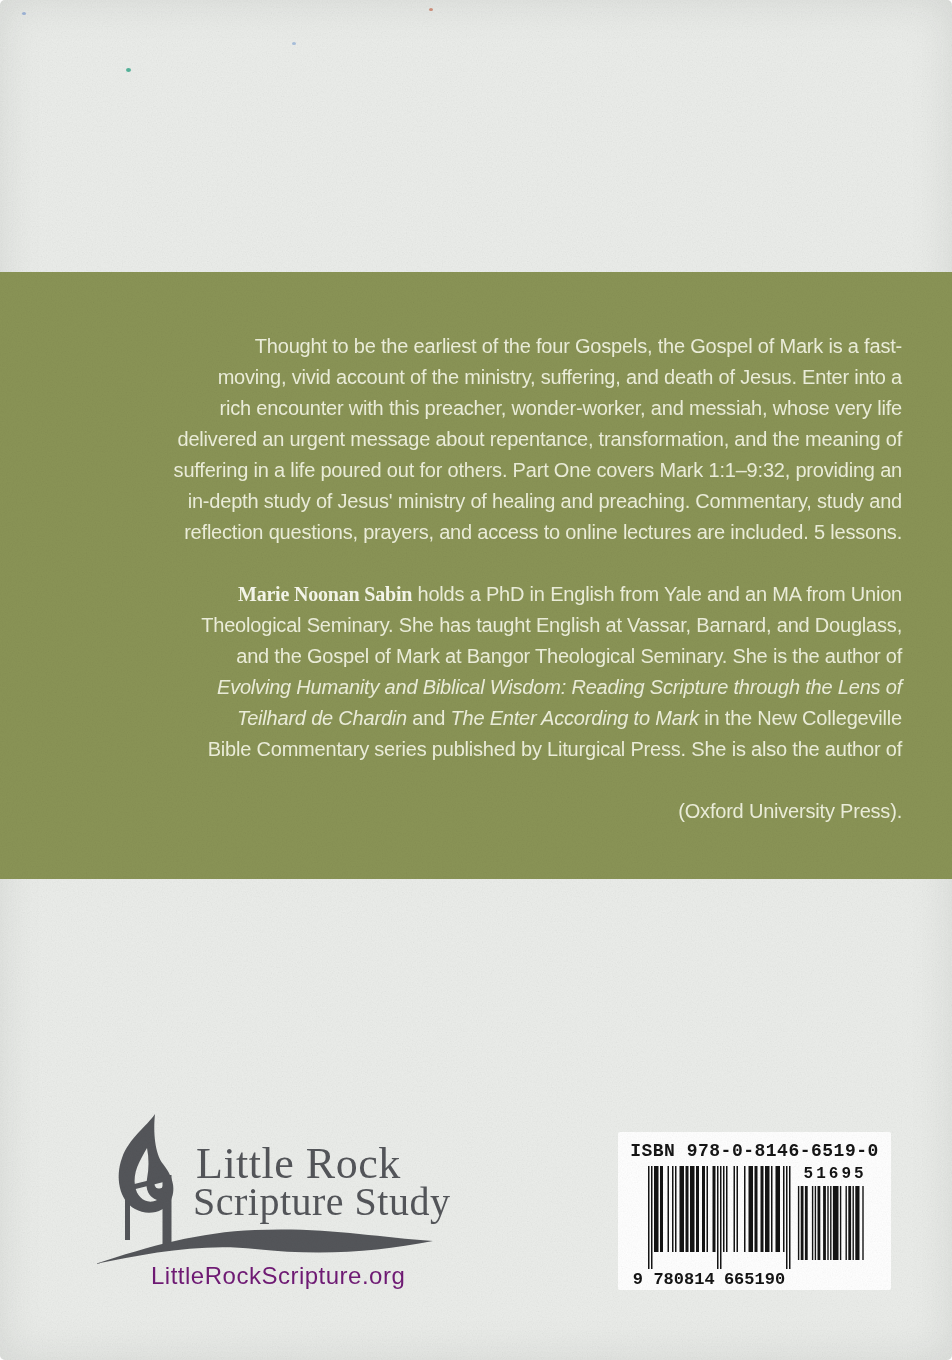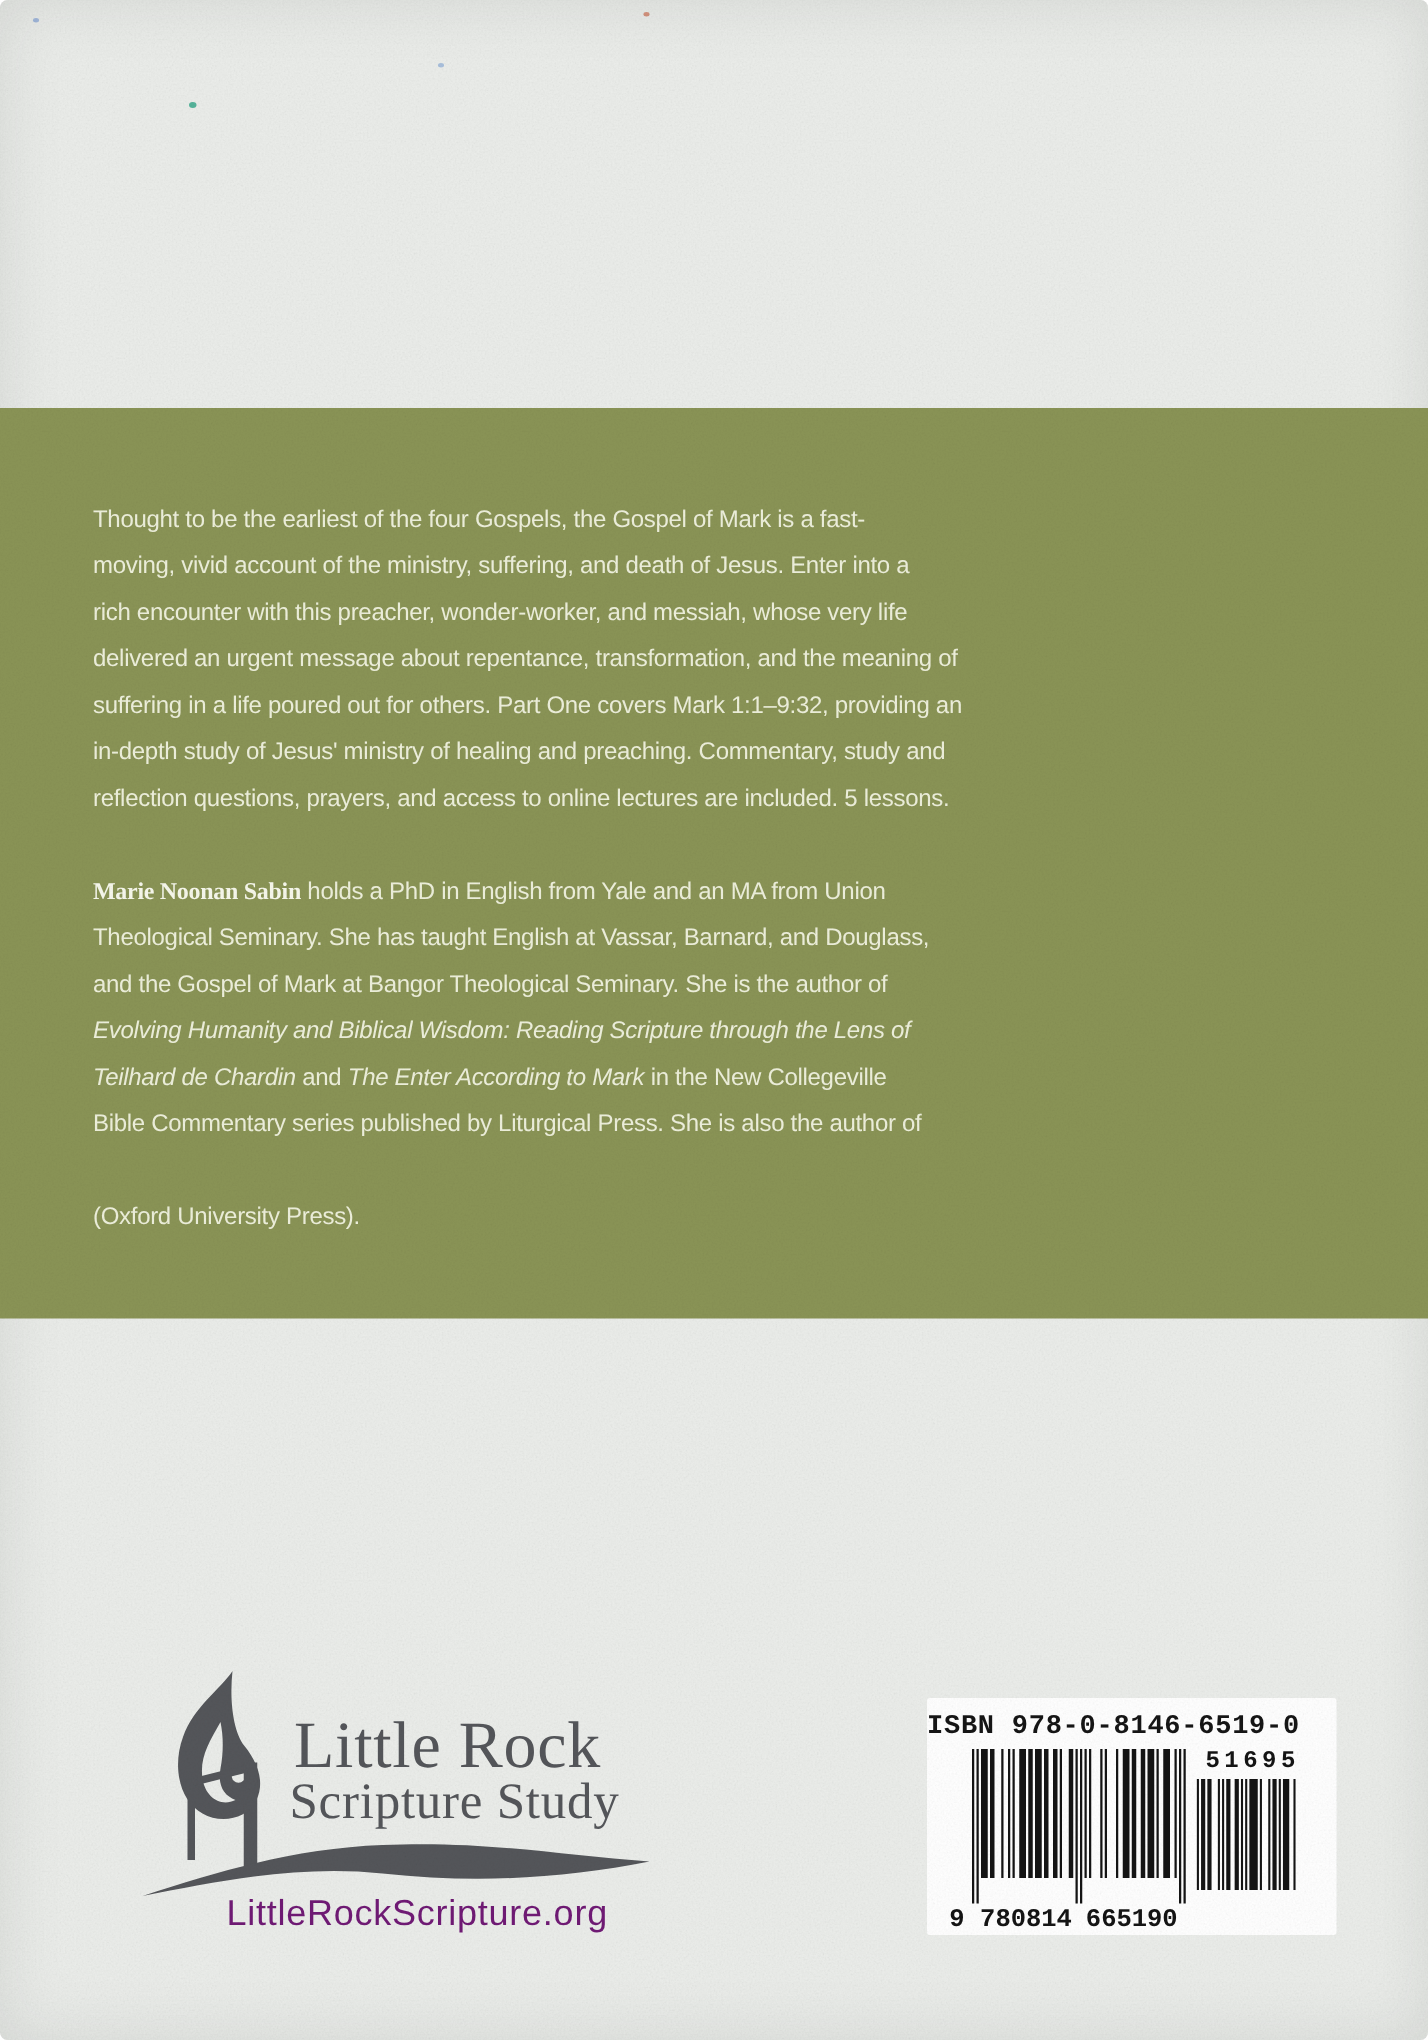--- a/index.html
+++ b/index.html
@@ -11,53 +11,54 @@
     box-shadow:inset 0 0 40px rgba(120,125,120,0.18);
   }
   
   .band{
     position:absolute;left:0;top:272px;width:952px;height:607px;
     background:var(--green,#8a9456);
   }
   .band-text{padding:59px 50px 0 62px;width:840px;box-sizing:content-box;}
   .band-text p{
     margin:0 0 31px 0;
-    font-size:16px;line-height:31px;letter-spacing:-0.2px;
+    font-size:20px;line-height:31px;letter-spacing:-0.2px;
     color:var(--cream,#eef0dc);
     white-space:pre-line;
+    text-align:right;
   }
   .seg-normal{}
   .seg-bold{font-weight:700;color:#f7f8ec;font-family:Liberation Serif, serif;}
   .seg-italic{font-style:italic;}
   
   .logo-line1{
     position:absolute;left:196px;top:1142px;
     font-family:"Liberation Serif",serif;font-size:44px;line-height:44px;
     letter-spacing:0.5px;color:var(--ink,#54565a);
   }
   .logo-line2{
     position:absolute;left:193px;top:1184px;
-    font-family:"Liberation Serif",serif;font-size:34px;line-height:36px;
+    font-family:"Liberation Serif",serif;font-size:40px;line-height:36px;
     letter-spacing:0.5px;color:var(--ink,#54565a);
   }
   .logo-url{
     position:absolute;left:151px;top:1264px;
     font-size:24px;line-height:24px;letter-spacing:0.5px;color:#701a75;
   }
   .candle-svg{position:absolute;left:95px;top:1112px;}
   .swoosh-svg{position:absolute;left:95px;top:1222px;}
   .logo-shape{fill:var(--ink,#54565a);}
   .logo-cutout{fill:var(--paper,#ebedea);}
   
   .barcode-box{
     position:absolute;left:618px;top:1132px;width:273px;height:158px;
     background:#ffffff;border-radius:2px;
   }
   .isbn-line{
-    position:absolute;left:0;top:9px;width:100%;
+    position:absolute;left:0;top:9px;width:100%;text-align:center;
     font-family:"Liberation Mono",monospace;font-weight:700;
     font-size:18px;letter-spacing:0.5px;color:#151515;white-space:nowrap;
   }
   .ean13-svg{position:absolute;left:12px;top:34px;}
   .ean5-svg{position:absolute;left:178px;top:30px;}
   .barcode-svg rect{fill:var(--bar,#141414);}
   .barcode-svg text{
     fill:var(--bar,#141414);
     font-family:"Liberation Mono",monospace;font-weight:700;font-size:17px;
   }

